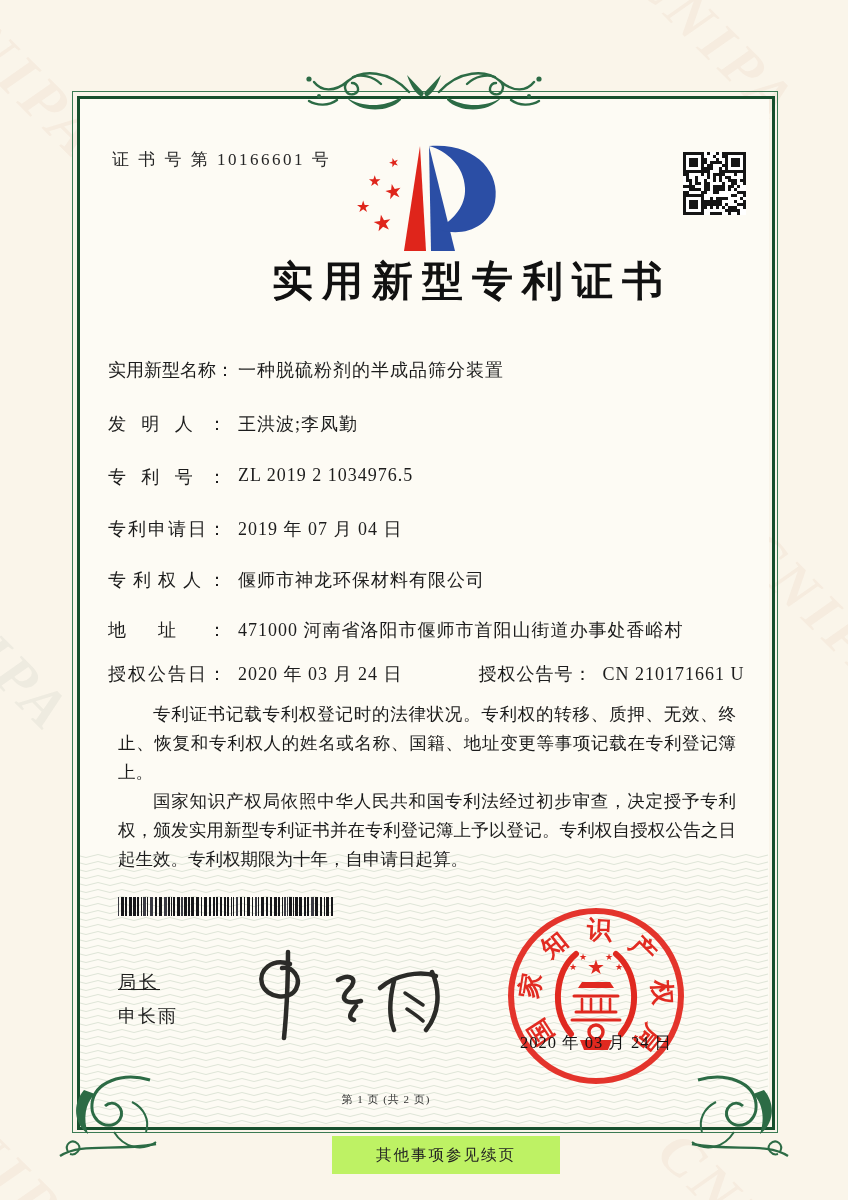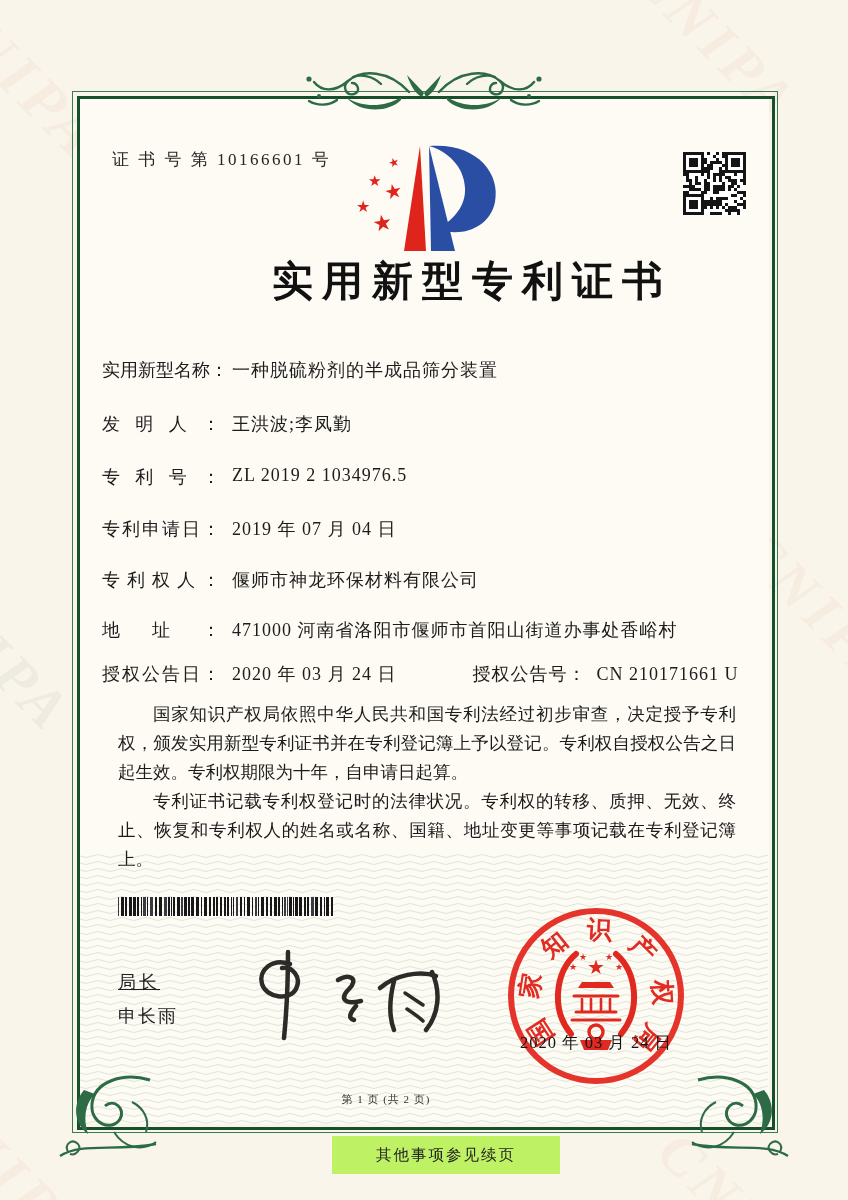--- a/index.html
+++ b/index.html
@@ -13,21 +13,21 @@
   .frame-outer{position:absolute;left:72px;top:91px;width:704px;height:1040px;
       border:1.5px solid #3a7a53;}
   .frame-inner{position:absolute;left:77px;top:96px;width:692px;height:1028px;
       border:3.5px solid #174f2d;}
   .waves{position:absolute;left:80px;top:852px;}
   .cert-no{position:absolute;left:112px;top:148px;font-size:17px;letter-spacing:2.5px;color:#262626;}
   .logo{position:absolute;left:338px;top:138px;}
   .qr{position:absolute;left:683px;top:152px;width:63px;height:63px;background:#fff;}
   .title{position:absolute;left:0;top:254px;width:848px;text-align:center;
       font-size:41px;font-weight:700;letter-spacing:9px;color:#111;padding-left:48px;}
-  .frow{position:absolute;left:102px;font-size:18px;white-space:nowrap;color:#1c1c1c;}
+  .frow{position:absolute;left:108px;font-size:18px;white-space:nowrap;color:#1c1c1c;}
   .flabel{display:inline-block;width:118px;text-align:justify;text-align-last:justify;vertical-align:top;}
   .fvalue{margin-left:12px;letter-spacing:1px;}
   .flabel2{display:inline-block;margin-left:76px;letter-spacing:1px;}
   .fvalue2{margin-left:10px;letter-spacing:1px;}
   .body-text{position:absolute;left:118px;top:700px;width:618px;font-size:17.5px;
       line-height:29px;color:#1b1b1b;text-align:justify;}
   .body-text p{margin:0;text-indent:2em;}
   .barcode{position:absolute;left:118px;top:897px;}
   .sig-title{position:absolute;left:118px;top:970px;font-size:18px;letter-spacing:3px;text-decoration:underline;}
   .sig-name{position:absolute;left:118px;top:1004px;font-size:18px;letter-spacing:2px;}
@@ -311,22 +311,22 @@
       <div class="frow" style="top: 358px;"><span class="flabel">实用新型名称：</span><span class="fvalue">一种脱硫粉剂的半成品筛分装置</span></div>
       <div class="frow" style="top: 412px;"><span class="flabel">发明人：</span><span class="fvalue">王洪波;李凤勤</span></div>
       <div class="frow" style="top: 465px;"><span class="flabel">专利号：</span><span class="fvalue">ZL 2019 2 1034976.5</span></div>
       <div class="frow" style="top: 517px;"><span class="flabel">专利申请日：</span><span class="fvalue">2019 年 07 月 04 日</span></div>
       <div class="frow" style="top: 568px;"><span class="flabel">专利权人：</span><span class="fvalue">偃师市神龙环保材料有限公司</span></div>
       <div class="frow" style="top: 618px;"><span class="flabel">地址：</span><span class="fvalue">471000 河南省洛阳市偃师市首阳山街道办事处香峪村</span></div>
       <div class="frow" style="top: 662px;"><span class="flabel">授权公告日：</span><span class="fvalue">2020 年 03 月 24 日</span><span class="flabel2">授权公告号：</span><span class="fvalue2">CN 210171661 U</span></div>
     </div>
 
   <div class="body-text" id="body-text">
+      <p>专利证书记载专利权登记时的法律状况。专利权的转移、质押、无效、终止、恢复和专利权人的姓名或名称、国籍、地址变更等事项记载在专利登记簿上。</p>
       <p>国家知识产权局依照中华人民共和国专利法经过初步审查，决定授予专利权，颁发实用新型专利证书并在专利登记簿上予以登记。专利权自授权公告之日起生效。专利权期限为十年，自申请日起算。</p>
-      <p>专利证书记载专利权登记时的法律状况。专利权的转移、质押、无效、终止、恢复和专利权人的姓名或名称、国籍、地址变更等事项记载在专利登记簿上。</p>
     </div>
 
   <svg id="barcode" class="barcode" width="218" height="19">
       <rect x="0" y="0" width="1" height="19" fill="#3a3a42"></rect>
       <rect x="3" y="0" width="3" height="19" fill="#17171a"></rect>
       <rect x="7" y="0" width="2" height="19" fill="#17171a"></rect>
       <rect x="11" y="0" width="3" height="19" fill="#17171a"></rect>
       <rect x="15" y="0" width="3" height="19" fill="#17171a"></rect>
       <rect x="19" y="0" width="2" height="19" fill="#17171a"></rect>
       <rect x="23" y="0" width="1" height="19" fill="#17171a"></rect>

